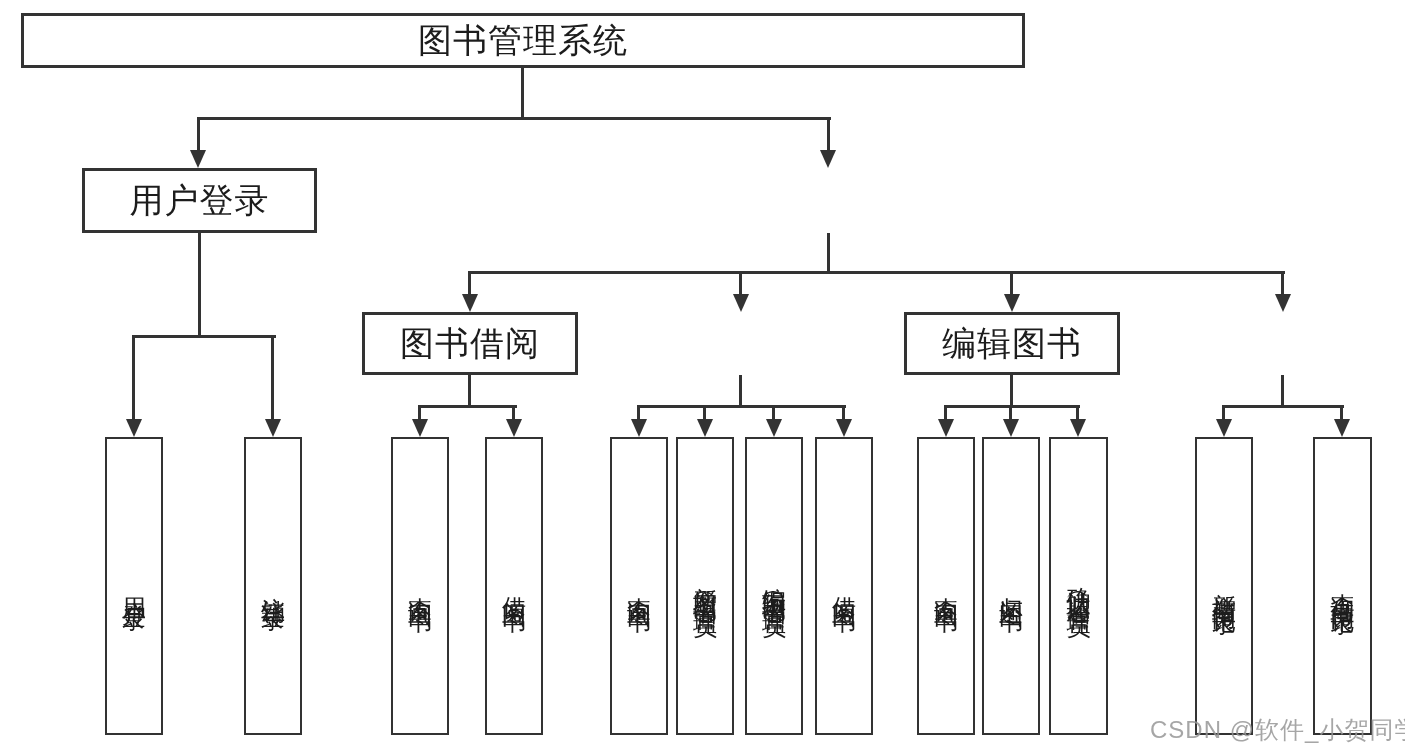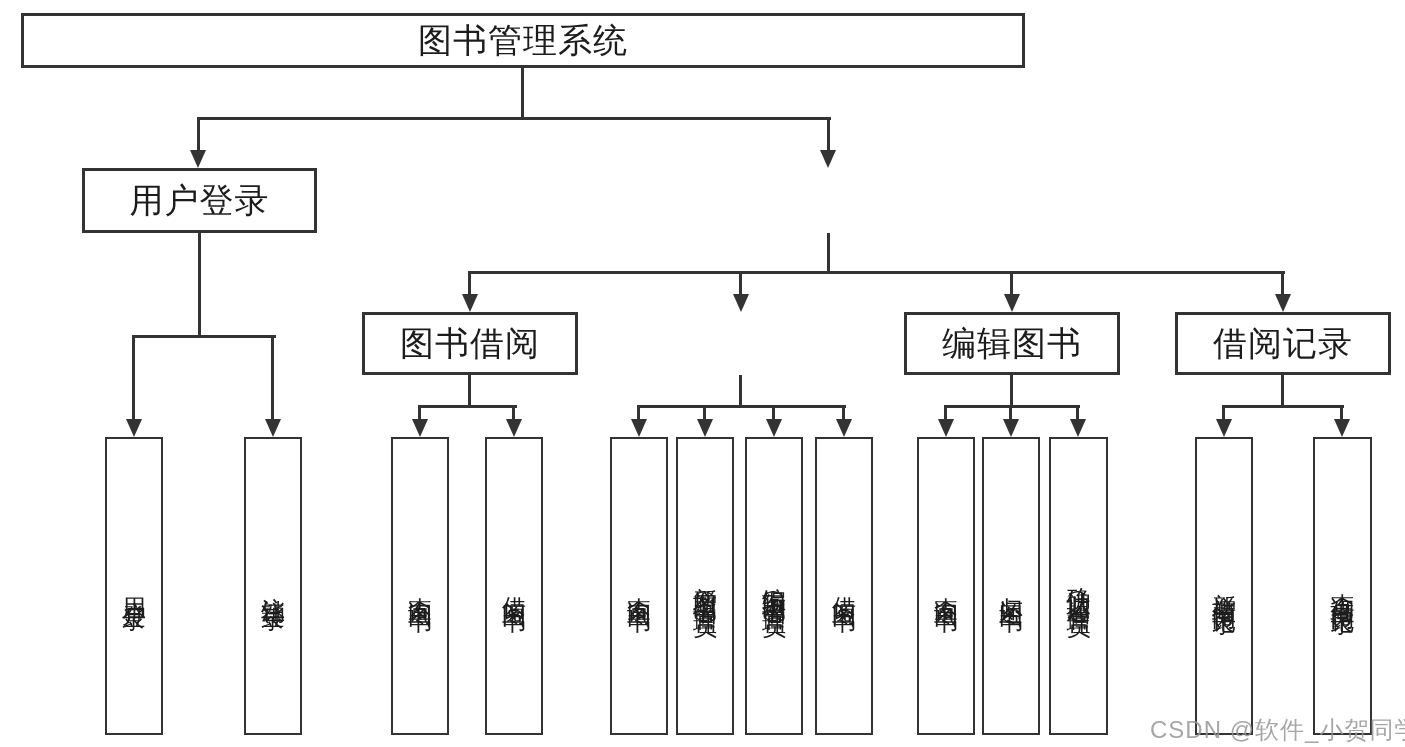--- a/index.html
+++ b/index.html
@@ -84,23 +84,20 @@
   <div class="arrow" style="left:1004px;top:294px;"></div>
   <div class="vline" style="left:1281px;top:271px;width:3px;height:25px;"></div>
   <div class="arrow" style="left:1275px;top:294px;"></div>
 
   <div class="box" style="left:362px;top:312px;width:216px;height:63px;">
     <span>图书借阅</span>
   </div>
   <div class="box" style="left:904px;top:312px;width:216px;height:63px;">
     <span>编辑图书</span>
   </div>
-  <div class="box" style="left:1175px;top:312px;width:216px;height:63px;">
-    <span>借阅记录</span>
-  </div>
 
   <div class="vline" style="left:468px;top:375px;width:3px;height:33px;"></div>
   <div class="hline" style="left:418px;top:405px;width:99px;height:3px;"></div>
   <div class="vline" style="left:418px;top:405px;width:3px;height:16px;"></div>
   <div class="arrow" style="left:412px;top:419px;"></div>
   <div class="vline" style="left:512px;top:405px;width:3px;height:16px;"></div>
   <div class="arrow" style="left:506px;top:419px;"></div>
 
   <div class="vline" style="left:739px;top:375px;width:3px;height:33px;"></div>
   <div class="hline" style="left:637px;top:405px;width:209px;height:3px;"></div>

